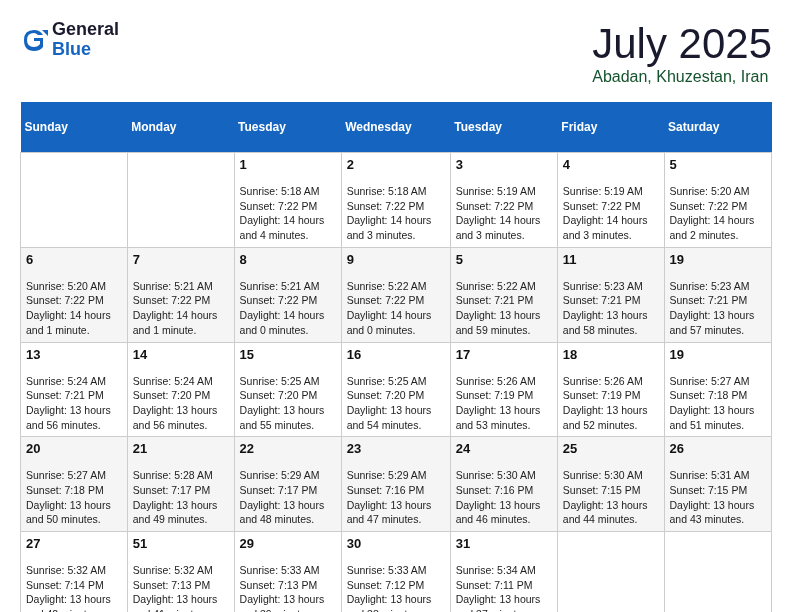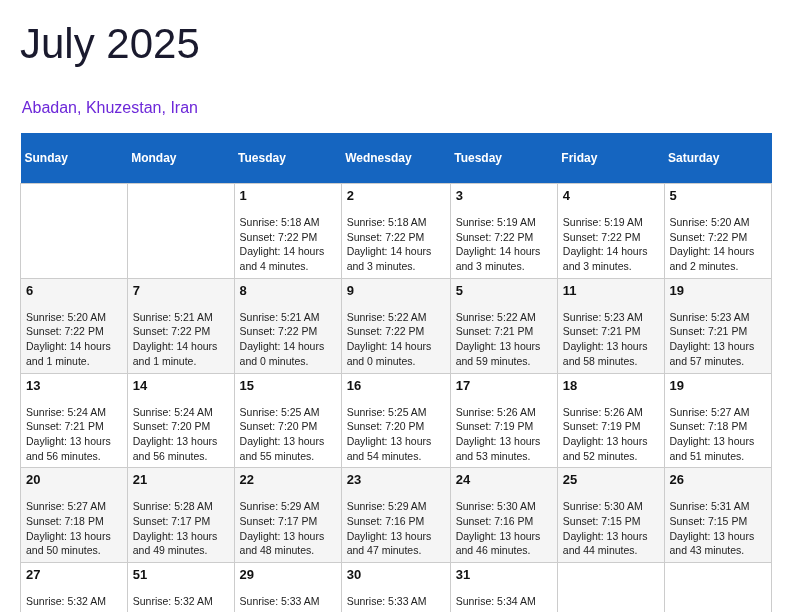--- a/index.html
+++ b/index.html
@@ -34,31 +34,30 @@
       font-size: 18px;
       font-weight: bold;
       color: #1565c0;
     }
     .logo-icon {
       width: 28px;
       height: 28px;
       margin-right: 4px;
     }
     .title-block {
-      text-align: center;
+      text-align: left;
     }
     .month-title {
       font-size: 42px;
       color: #1a1a2e;
       font-weight: 300;
     }
     .location {
       font-size: 16px;
-      color: #6d28d9;
-      margin-top: 31px;
+      color: #14532d;
     }
     .calendar {
       width: 100%;
       border-collapse: collapse;
       font-size: 10.5px;
     }
     .calendar thead tr th {
       background: #1565c0;
       color: #fff;
       padding: 18px 4px;
@@ -89,20 +88,30 @@
       margin-top: 12px;
     }
     .empty-cell {
       background: #fff !important;
     }
   </style>
 </head>
 <body>
 
 <div class="header">
+  <div class="logo">
+    <svg class="logo-icon" viewBox="0 0 28 28">
+      <path d="M4 14 Q4 4 14 4 Q20 4 23 9 L18 9 Q16 7 14 7 Q7 7 7 14 Q7 21 14 21 Q18 21 20 18 L20 15 L14 15 L14 12 L23 12 L23 21 Q20 25 14 25 Q4 25 4 14Z" fill="#1565c0"></path>
+      <path d="M22 4 L28 4 L28 10 Z" fill="#1565c0"></path>
+    </svg>
+    <div class="logo-text">
+      <span class="logo-general">General</span>
+      <span class="logo-blue">Blue</span>
+    </div>
+  </div>
   <div class="title-block">
     <div class="month-title">July 2025</div>
     <div class="location">Abadan, Khuzestan, Iran</div>
   </div>
 </div>
 
 <table class="calendar">
   <thead>
     <tr>
     <th>Sunday</th>

